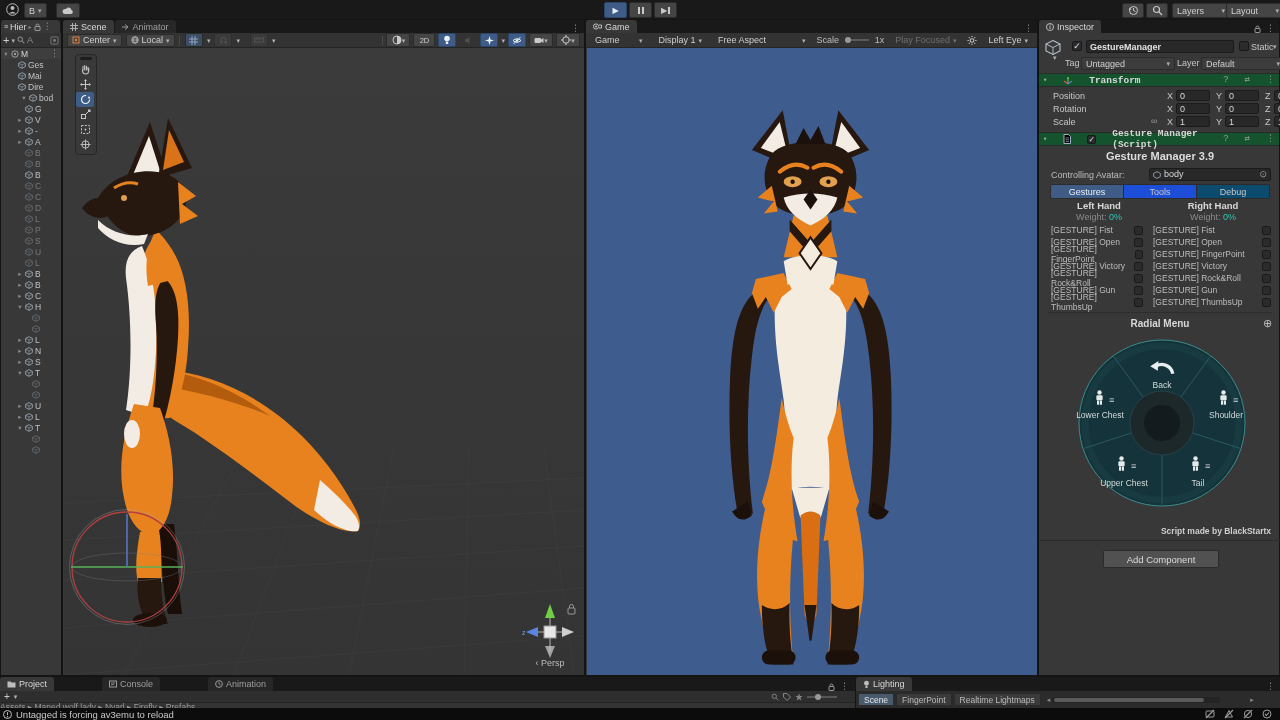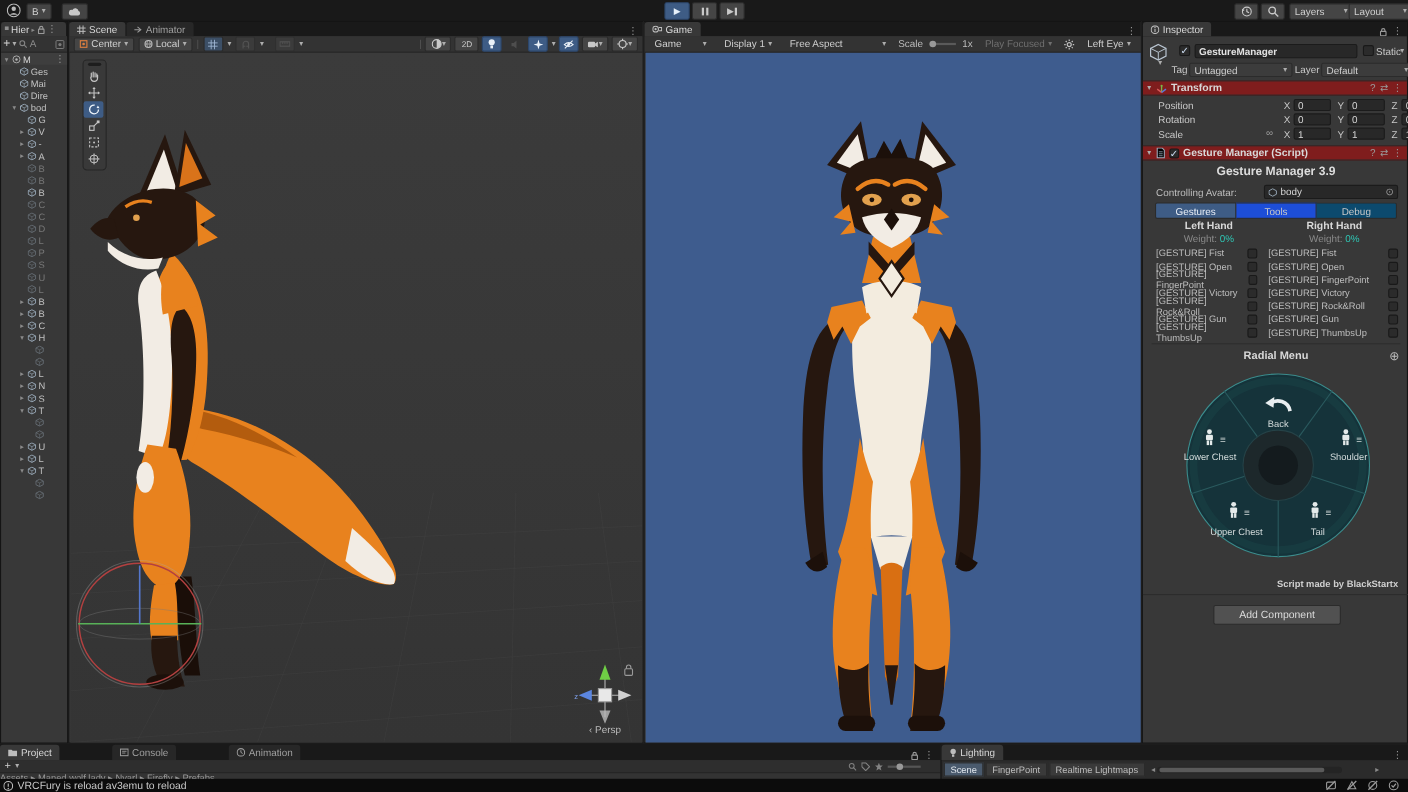--- a/index.html
+++ b/index.html
@@ -30,22 +30,22 @@
   .cb.on::after{content:"✓";}
   .hic{color:#9a9a9a;font-size:9px;line-height:1;}
   .dim{opacity:.45;}
   
   .hrow{height:11px;display:flex;align-items:center;gap:2px;font-size:8.5px;color:#c2c2c2;white-space:nowrap;overflow:hidden;}
   .harr{width:6px;font-size:6.5px;color:#8a8a8a;flex:0 0 6px;text-align:center;}
   .hcube{width:8px;height:8px;flex:0 0 8px;}
   
   .grow{height:12px;display:flex;align-items:center;justify-content:space-between;font-size:8.5px;color:#bdbdbd;}
   
-  .chead{position:absolute;left:0;right:0;height:14px;background:#7f1d1d;border-top:1px solid #2a2a2a;
-         border-bottom:1px solid #292929;display:flex;align-items:center;gap:4px;padding:0 4px;box-sizing:border-box;}
+  .chead{position:absolute;left:0;right:0;height:14px;background:#14532d;border-top:1px solid #2a2a2a;
+         border-bottom:1px solid #292929;display:flex;align-items:center;gap:16px;padding:0 4px;box-sizing:border-box;font-family:Liberation Mono, monospace;}
   .chead .title{font-weight:bold;font-size:9.5px;color:#d8d8d8;flex:1;}
   .radlbl{position:absolute;transform:translateX(-50%);font-size:8.5px;color:#d4dcdc;white-space:nowrap;}
   .person{width:13px;height:15px;}
   .listic{font-size:9px;color:#cfd6d6;line-height:1;}
   .ttip{width:18px;height:15px;display:flex;align-items:center;justify-content:center;border-radius:2px;}
   .ttip.on{background:#3e5c85;}
   .lgt-tab{height:11px;display:inline-flex;align-items:center;padding:0 5px;background:#3a3a3a;
            border:1px solid #2a2a2a;font-size:8.5px;color:#bdbdbd;}
   .lgt-tab.on{background:#4a5a6d;color:#e2e8ef;}
 </style>
@@ -169,21 +169,21 @@
 
         <div class="hrow" style="padding-left: 9px;">
           <span class="harr"></span>
           <svg class="hcube" viewBox="0 0 10 10">
             <path d="M5 0.8 L9.2 3 V7 L5 9.2 L0.8 7 V3 Z" fill="none" stroke="#9fb0c0" stroke-width="1"></path>
             <path d="M0.8 3 L5 5 L9.2 3 M5 5 V9.2" stroke="#9fb0c0" stroke-width="0.7" fill="none"></path>
           </svg>
           <span class="hlbl">Dire</span>
         </div>
 
-        <div class="hrow" style="padding-left: 9px;">
+        <div class="hrow" style="padding-left: 20px;">
           <span class="harr">▾</span>
           <svg class="hcube" viewBox="0 0 10 10">
             <path d="M5 0.8 L9.2 3 V7 L5 9.2 L0.8 7 V3 Z" fill="none" stroke="#9fb0c0" stroke-width="1"></path>
             <path d="M0.8 3 L5 5 L9.2 3 M5 5 V9.2" stroke="#9fb0c0" stroke-width="0.7" fill="none"></path>
           </svg>
           <span class="hlbl">bod</span>
         </div>
 
         <div class="hrow" style="padding-left: 16px;">
           <span class="harr"></span>
@@ -1123,21 +1123,21 @@
       </div>
     </div>
   </div>
 
   <div class="abs" style="left:0;top:708px;width:1280px;height:12px;background:#0c0c0c;display:flex;align-items:center;">
     <svg width="9" height="9" viewBox="0 0 9 9" style="margin:0 4px 0 3px;">
         <circle cx="4.5" cy="4.5" r="4" fill="none" stroke="#bdbdbd"></circle>
         <line x1="4.5" y1="2.2" x2="4.5" y2="5.2" stroke="#bdbdbd"></line>
         <circle cx="4.5" cy="6.8" r="0.7" fill="#bdbdbd"></circle>
       </svg>
-    <span style="font-size:9.5px;color:#c9c9c9;">VRCFury is reload av3emu to reload</span>
+    <span style="font-size:9.5px;color:#c9c9c9;">Untagged is forcing av3emu to reload</span>
     <span style="margin-left:auto;display:flex;align-items:center;gap:9px;padding-right:8px;">
       <svg width="10" height="10" viewBox="0 0 10 10">
           <rect x="1" y="2" width="8" height="6" rx="1" fill="none" stroke="#9a9a9a"></rect>
           <line x1="1" y1="9" x2="9" y2="1" stroke="#9a9a9a" stroke-width="1.2"></line>
         </svg>
       <svg width="10" height="10" viewBox="0 0 10 10">
           <path d="M1.5,8 L5,1.5 L8.5,8 Z" fill="none" stroke="#9a9a9a"></path>
           <line x1="1" y1="9" x2="9" y2="1" stroke="#9a9a9a" stroke-width="1.2"></line>
         </svg>
       <svg width="10" height="10" viewBox="0 0 10 10">

